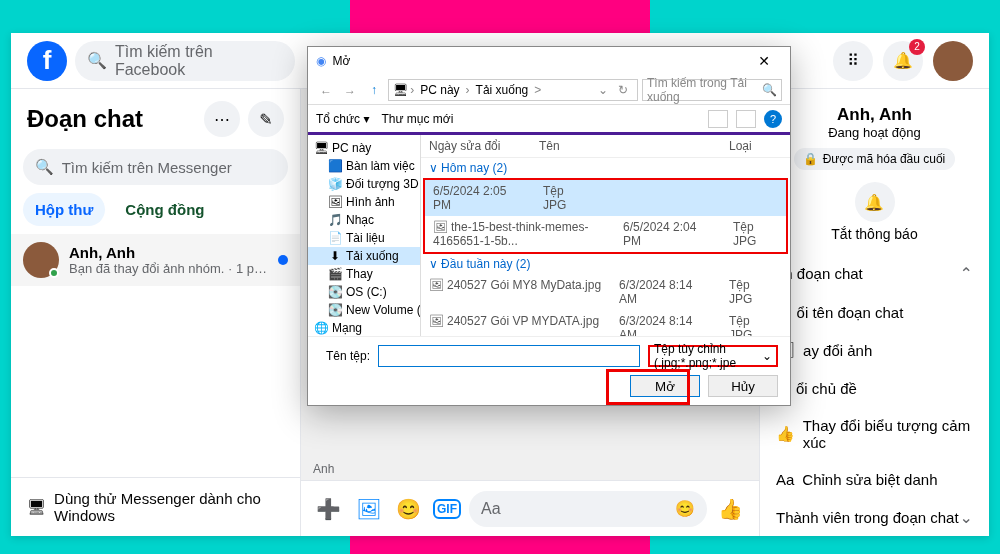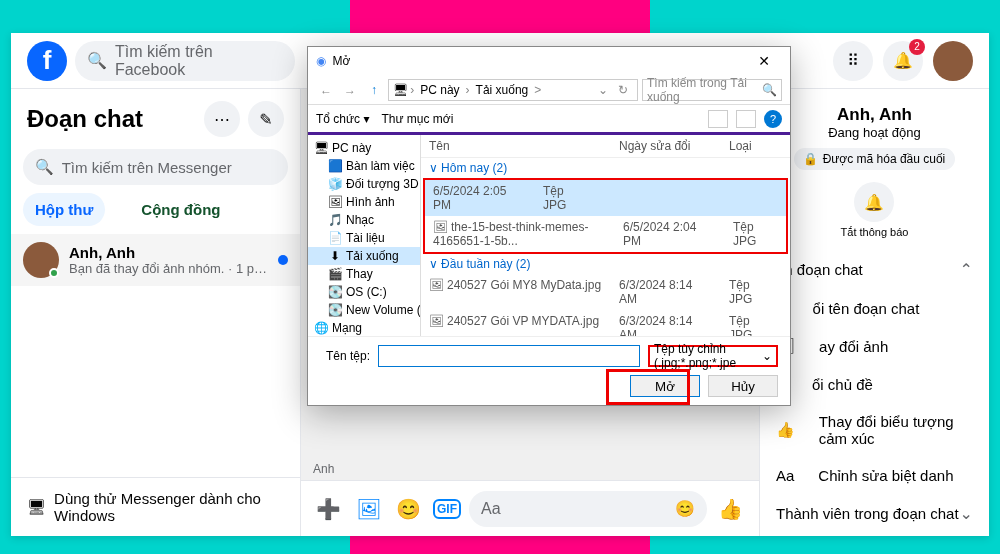--- a/index.html
+++ b/index.html
@@ -15,21 +15,21 @@
 .badge{position:absolute;top:-2px;right:-2px;background:#e41e3f;color:#fff;font-size:10px;width:16px;height:16px;border-radius:50%;display:flex;align-items:center;justify-content:center}
 .avatar{width:40px;height:40px;border-radius:50%;background:#8b5a3c;cursor:pointer}
 .avatar-sm{width:36px;height:36px;border-radius:50%;background:#8b5a3c;flex:none}
 
 .main{flex:1;display:flex;overflow:hidden}
 .sidebar{width:290px;border-right:1px solid #e4e6eb;display:flex;flex-direction:column}
 .sb-head{padding:12px 16px;display:flex;align-items:center;justify-content:space-between}
 .sb-title{font-size:24px;font-weight:bold}
 .sb-actions{display:flex;gap:8px}
 .sb-search{margin:0 12px 8px;height:36px;background:#f0f2f5;border-radius:50px;display:flex;align-items:center;padding:0 12px;gap:8px;color:#65676b;font-size:15px}
-.tabs{display:flex;gap:24px;padding:0 12px 8px}
+.tabs{display:flex;gap:8px;padding:0 12px 8px}
 .tab{padding:8px 12px;border-radius:18px;font-size:15px;font-weight:600;cursor:pointer}
 .tab.active{background:#ebf5ff;color:#0866ff}
 .tab:not(.active){color:#14532d}
 .chat-list{flex:1;overflow:auto}
 .chat-item{display:flex;align-items:center;gap:10px;padding:8px 12px;cursor:pointer}
 .chat-item.sel{background:#f5f5f5}
 .ci-body{flex:1;min-width:0}
 .ci-name{font-size:15px;font-weight:600}
 .ci-sub{font-size:13px;color:#65676b;white-space:nowrap;overflow:hidden;text-overflow:ellipsis}
 .dot-blue{width:10px;height:10px;border-radius:50%;background:#0866ff}
@@ -44,24 +44,24 @@
 .ic-btn{width:32px;height:32px;border-radius:50%;display:flex;align-items:center;justify-content:center;color:#0084ff;cursor:pointer;font-size:20px}
 .name-label{position:absolute;bottom:60px;left:12px;font-size:12px;color:#65676b}
 
 .rpanel{width:230px;border-left:1px solid #e4e6eb;padding:12px;display:flex;flex-direction:column;align-items:center;overflow:auto}
 .rp-avatar{width:72px;height:72px;border-radius:50%;background:#8b5a3c;margin-bottom:4px}
 .rp-name{font-size:17px;font-weight:600}
 .rp-status{font-size:13px;color:#000000;margin-bottom:8px}
 .rp-pill{font-size:12px;background:#f0f2f5;padding:4px 10px;border-radius:12px;margin-bottom:12px;display:flex;align-items:center;gap:4px}
 .rp-qa{display:flex;flex-direction:column;align-items:center;margin-bottom:12px}
 .rp-qa .circ{background:#f0f2f5}
-.rp-qa-lab{font-size:11px;text-align:right;margin-top:4px}
+.rp-qa-lab{font-size:14px;text-align:right;margin-top:4px}
 .rp-list{width:100%;font-size:15px}
 .rp-row{display:flex;align-items:center;justify-content:space-between;padding:10px 4px;cursor:pointer}
-.rp-row.sub{padding-left:4px;gap:24px;justify-content:flex-start}
+.rp-row.sub{padding-left:4px;gap:8px;justify-content:flex-start}
 .chev{font-size:16px;color:#65676b}
 
 
 .dialog{position:absolute;top:46px;left:307px;width:484px;height:360px;background:#fff;border:1px solid #888;box-shadow:0 8px 32px rgba(0,0,0,.3);font-size:12px;display:flex;flex-direction:column}
 .dlg-title{height:28px;display:flex;align-items:center;padding:0 8px;gap:6px}
 .dlg-close{margin-left:auto;width:36px;text-align:center;font-size:14px;cursor:pointer}
 .dlg-nav{height:30px;display:flex;align-items:center;padding:0 8px;gap:4px;border-bottom:1px solid #ddd}
 .nav-btn{width:20px;height:20px;display:flex;align-items:center;justify-content:center;color:#888;cursor:pointer}
 .bc-box{flex:1;height:22px;border:1px solid #ccc;display:flex;align-items:center;padding:0 4px;gap:2px}
 .bc-item{padding:0 4px;cursor:pointer}
@@ -290,22 +290,22 @@
           <span class="tree-ic">💽</span>
           <span>New Volume (D:</span>
         </div>
         <div class="tree-item" style="padding-left: 6px;">
           <span class="tree-ic">🌐</span>
           <span>Mạng</span>
         </div>
       </div>
     <div class="files" id="files">
         <div class="fl-head">
+          <div class="fl-col col-date">Ngày sửa đổi</div>
           <div class="fl-col col-name">Tên</div>
-          <div class="fl-col col-date">Ngày sửa đổi</div>
           <div class="fl-col col-type">Loại</div>
         </div>
         <div class="fl-grp">∨ Hôm nay (2)</div>
         <div class="red-box" style="margin: 0px 2px;">
           <div class="fl-row sel-row">
             <div class="fl-col col-date">6/5/2024 2:05 PM</div>
             <div class="fl-col col-type">Tệp JPG</div>
           </div>
           <div class="fl-row">
             <div class="fl-col col-name"><span class="fl-ic">🖼</span>the-15-best-think-memes-4165651-1-5b...</div>

